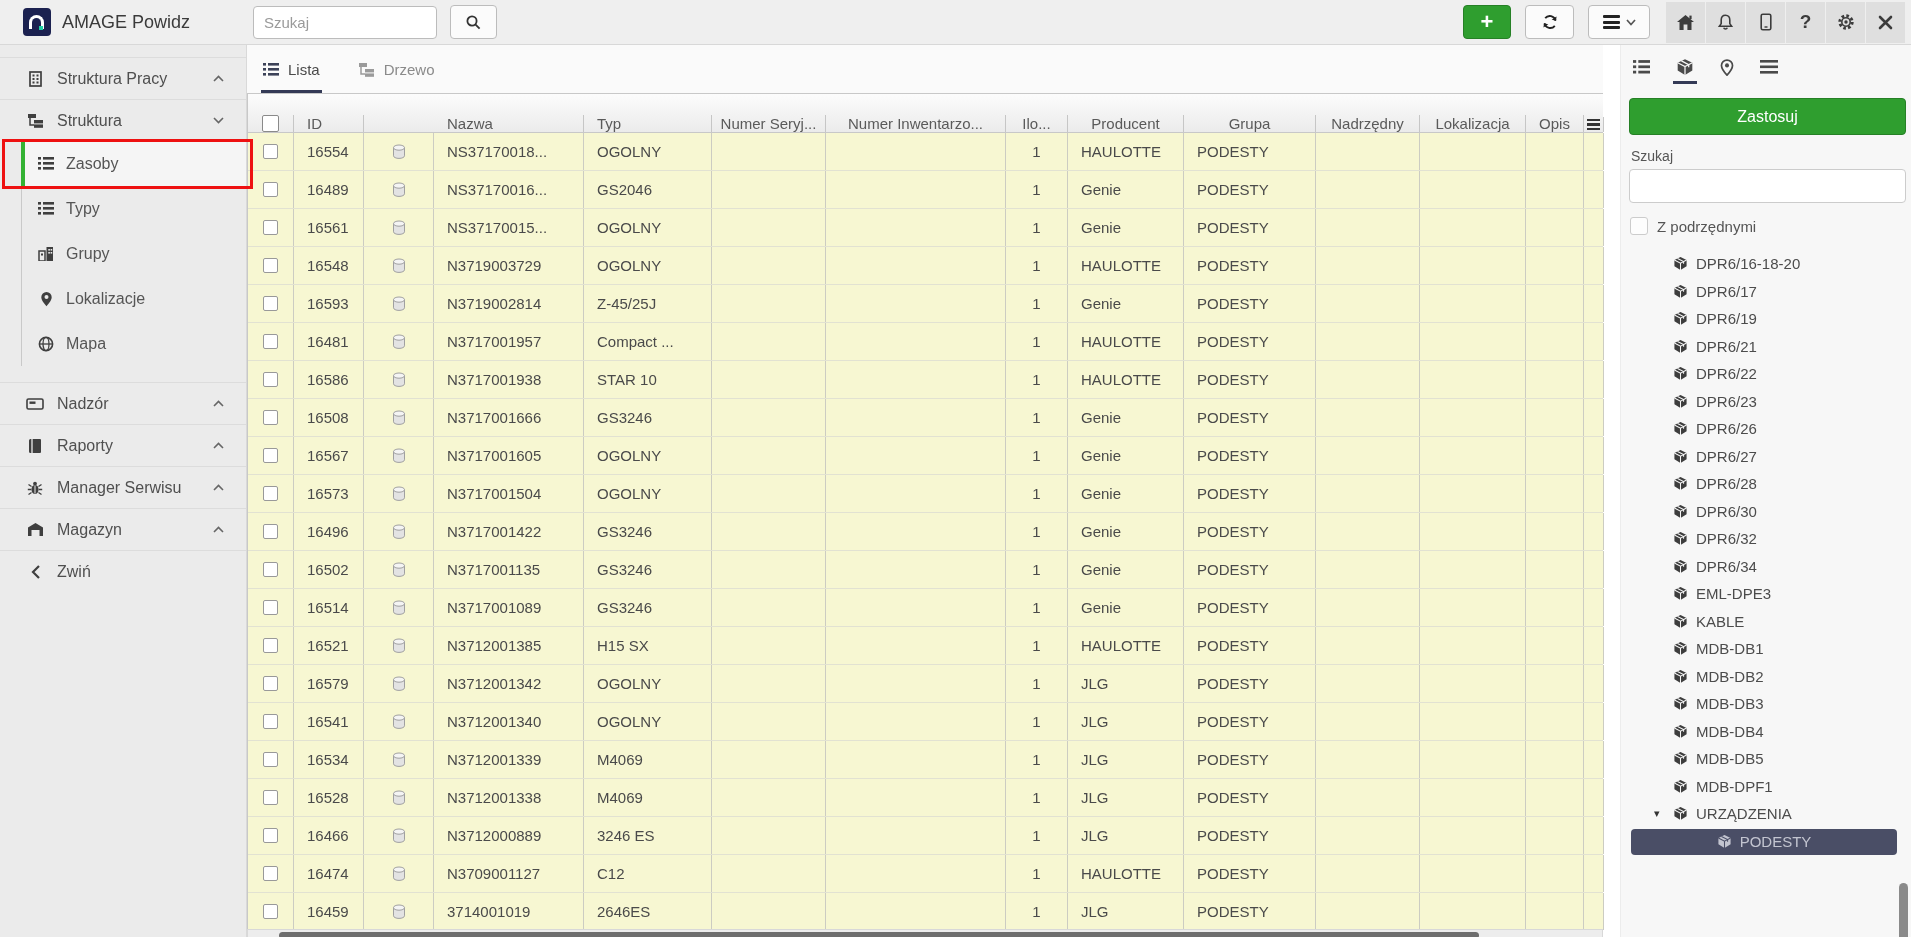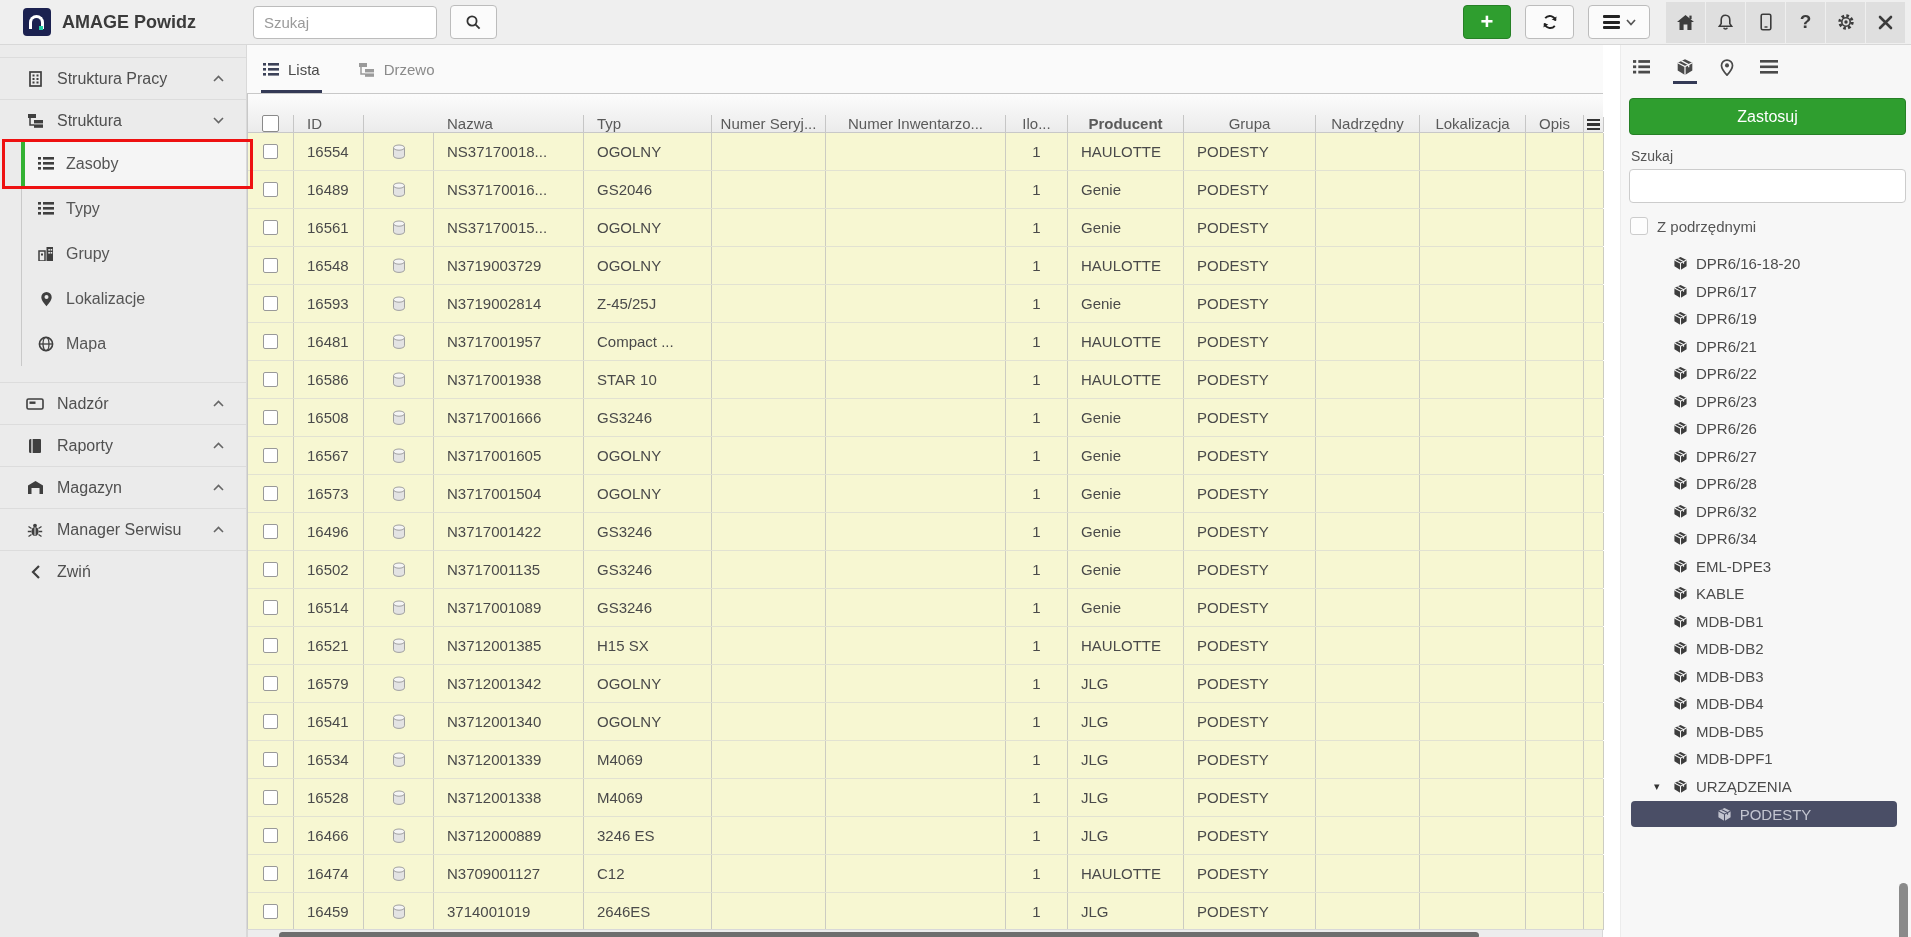--- a/index.html
+++ b/index.html
@@ -6,21 +6,21 @@
   body { font-family:"Liberation Sans", sans-serif; background:#fff; }
   #app { position:relative; width:1911px; height:937px; overflow:hidden; background:#fff; color:#444; }
 
   
   .topbar { position:absolute; left:0; top:0; width:1911px; height:45px; background:#efefef;
             border-bottom:1px solid #d8d8d8; display:flex; align-items:center; }
   .brand { width:247px; display:flex; align-items:center; gap:11px; padding-left:23px; flex:none; }
   .logo { width:28px; height:28px; background:#1b2150; border-radius:4px; position:relative; flex:none; }
   .arch { position:absolute; left:6px; top:7px; width:15px; height:14px; border:3px solid #fff; border-bottom:none; border-radius:8px 8px 0 0; }
   .dot  { position:absolute; right:8px; bottom:6px; width:4px; height:4px; background:#1fd0a3; }
-  .title { font-size:18px; font-weight:bold; color:#3b3b3b; white-space:nowrap; }
+  .title { font-size:18px; font-weight:normal; color:#3b3b3b; white-space:nowrap; }
   .search { width:184px; height:33px; margin-left:6px; border:1px solid #bcbcbc; border-radius:4px;
             padding:0 10px; font-size:15px; color:#444; background:#fff; outline:none; }
   .search::placeholder { color:#9a9a9a; }
   .btn { height:34px; border:1px solid #bcbcbc; border-radius:4px; background:#fbfbfb;
          display:flex; align-items:center; justify-content:center; cursor:pointer; }
   .search-btn { width:47px; margin-left:13px; }
   .tb-right { margin-left:auto; display:flex; align-items:center; height:100%; }
   .btn.green { width:48px; background:#2f9e2f; border-color:#268026; color:#fff; font-size:22px; font-weight:bold; margin-right:14px; }
   .btn.refresh { width:49px; margin-right:14px; }
   .btn.menu { width:62px; gap:6px; margin-right:16px; }
@@ -318,43 +318,43 @@
         </span>
       <span>Raporty</span>
       <span class="caret">
           <svg width="11" height="7" viewBox="0 0 11 7">
             <polyline points="1,6 5.5,1.5 10,6" fill="none" stroke="#666" stroke-width="1.6"></polyline>
           </svg>
         </span>
     </div>
     <div class="side-item">
       <span class="side-icon">
-          <svg width="17" height="15" viewBox="0 0 17 15">
-            <path d="M1 14 V5.5 L8.5 1 L16 5.5 V14 H12.5 V8 H4.5 V14 Z" fill="#3f3f3f"></path>
-            <rect x="5.5" y="9" width="6" height="1.4" fill="#ebebeb"></rect>
-            <rect x="5.5" y="11.4" width="6" height="1.4" fill="#ebebeb"></rect>
-          </svg>
-        </span>
-      <span>Magazyn</span>
-      <span class="caret">
-          <svg width="11" height="7" viewBox="0 0 11 7">
-            <polyline points="1,6 5.5,1.5 10,6" fill="none" stroke="#666" stroke-width="1.6"></polyline>
-          </svg>
-        </span>
-    </div>
-    <div class="side-item">
-      <span class="side-icon">
           <svg width="16" height="16" viewBox="0 0 16 16">
             <ellipse cx="8" cy="9.5" rx="3.6" ry="4.6" fill="#3f3f3f"></ellipse>
             <circle cx="8" cy="3.6" r="1.9" fill="#3f3f3f"></circle>
             <path d="M4.5 6.5 L1.5 4.5 M4.2 9.5 H0.8 M4.5 12.5 L1.5 14.5 M11.5 6.5 L14.5 4.5 M11.8 9.5 H15.2 M11.5 12.5 L14.5 14.5" stroke="#3f3f3f" stroke-width="1.3"></path>
             <line x1="8" y1="5.5" x2="8" y2="13.5" stroke="#ebebeb" stroke-width="1"></line>
           </svg>
         </span>
       <span>Manager Serwisu</span>
+      <span class="caret">
+          <svg width="11" height="7" viewBox="0 0 11 7">
+            <polyline points="1,6 5.5,1.5 10,6" fill="none" stroke="#666" stroke-width="1.6"></polyline>
+          </svg>
+        </span>
+    </div>
+    <div class="side-item">
+      <span class="side-icon">
+          <svg width="17" height="15" viewBox="0 0 17 15">
+            <path d="M1 14 V5.5 L8.5 1 L16 5.5 V14 H12.5 V8 H4.5 V14 Z" fill="#3f3f3f"></path>
+            <rect x="5.5" y="9" width="6" height="1.4" fill="#ebebeb"></rect>
+            <rect x="5.5" y="11.4" width="6" height="1.4" fill="#ebebeb"></rect>
+          </svg>
+        </span>
+      <span>Magazyn</span>
       <span class="caret">
           <svg width="11" height="7" viewBox="0 0 11 7">
             <polyline points="1,6 5.5,1.5 10,6" fill="none" stroke="#666" stroke-width="1.6"></polyline>
           </svg>
         </span>
     </div>
     <div class="side-item">
       <span class="side-icon">
           <svg width="9" height="14" viewBox="0 0 9 14">
             <polyline points="8,1 2,7 8,13" fill="none" stroke="#3f3f3f" stroke-width="2.2"></polyline>
@@ -397,21 +397,21 @@
         <div class="th center" style="width: 46px;">
           <span class="cb hd"></span>
         </div>
         <div class="th left" style="width: 70px;">ID</div>
         <div class="th center" style="width: 70px;"></div>
         <div class="th left" style="width: 150px;">Nazwa</div>
         <div class="th left" style="width: 128px;">Typ</div>
         <div class="th center" style="width: 114px;">Numer Seryj...</div>
         <div class="th center" style="width: 180px;">Numer Inwentarzo...</div>
         <div class="th center" style="width: 62px;">Ilo...</div>
-        <div class="th center" style="width: 116px; font-weight: bold;">Producent</div>
+        <div class="th center" style="width: 116px;">Producent</div>
         <div class="th center" style="width: 132px;">Grupa</div>
         <div class="th center" style="width: 104px;">Nadrzędny</div>
         <div class="th center" style="width: 106px;">Lokalizacja</div>
         <div class="th center" style="width: 58px;">Opis</div>
         <div class="th center" style="width: 20px;">
           <span class="hmenu">
             <i></i>
             <i></i>
             <i></i>
           </span>
@@ -1089,20 +1089,30 @@
           <span>DPR6/28</span>
         </div>
         <div class="tree-item">
           <span class="bx">
             <svg width="15" height="15" viewBox="0 0 16 16">
               <path d="M8 1 L14.5 4.2 V11 L8 15 L1.5 11 V4.2 Z" fill="currentColor"></path>
               <path d="M1.5 4.2 L8 7.6 L14.5 4.2 M8 7.6 V15" stroke="var(--seam,#f7f7f7)" stroke-width="1.1" fill="none"></path>
               <path d="M4.8 2.6 L11.3 5.9 V8.2" stroke="var(--seam,#f7f7f7)" stroke-width="1.1" fill="none"></path>
             </svg>
           </span>
+          <span>DPR6/30</span>
+        </div>
+        <div class="tree-item">
+          <span class="bx">
+            <svg width="15" height="15" viewBox="0 0 16 16">
+              <path d="M8 1 L14.5 4.2 V11 L8 15 L1.5 11 V4.2 Z" fill="currentColor"></path>
+              <path d="M1.5 4.2 L8 7.6 L14.5 4.2 M8 7.6 V15" stroke="var(--seam,#f7f7f7)" stroke-width="1.1" fill="none"></path>
+              <path d="M4.8 2.6 L11.3 5.9 V8.2" stroke="var(--seam,#f7f7f7)" stroke-width="1.1" fill="none"></path>
+            </svg>
+          </span>
           <span>DPR6/32</span>
         </div>
         <div class="tree-item">
           <span class="bx">
             <svg width="15" height="15" viewBox="0 0 16 16">
               <path d="M8 1 L14.5 4.2 V11 L8 15 L1.5 11 V4.2 Z" fill="currentColor"></path>
               <path d="M1.5 4.2 L8 7.6 L14.5 4.2 M8 7.6 V15" stroke="var(--seam,#f7f7f7)" stroke-width="1.1" fill="none"></path>
               <path d="M4.8 2.6 L11.3 5.9 V8.2" stroke="var(--seam,#f7f7f7)" stroke-width="1.1" fill="none"></path>
             </svg>
           </span>

